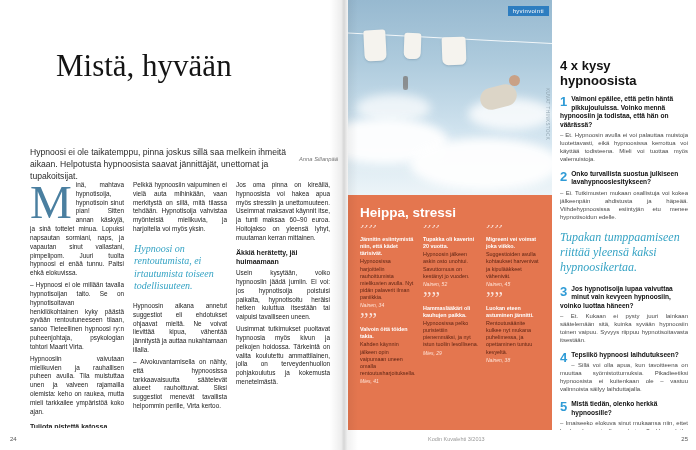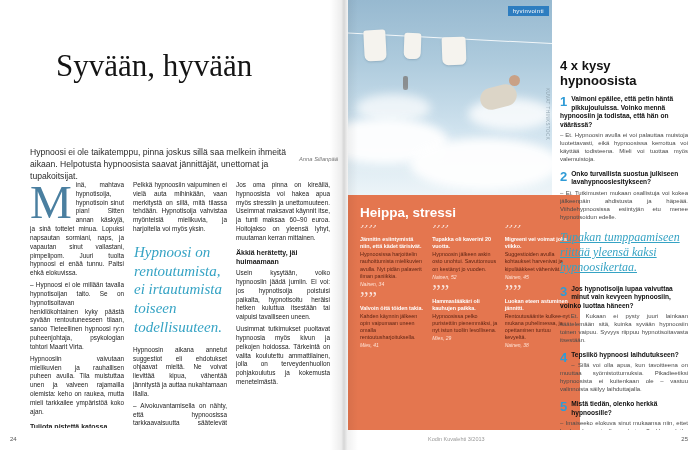--- a/index.html
+++ b/index.html
@@ -14,21 +14,21 @@
   
   .t1{position:absolute;left:56px;top:50px;font-family:"Liberation Serif",serif;font-size:31px;line-height:1;color:#141414;}
   .t2{position:absolute;left:47px;top:79px;font-family:"Liberation Serif",serif;font-size:57px;line-height:1;letter-spacing:-1px;color:#141414;}
   .lede{position:absolute;left:30px;top:147px;width:258px;font-size:8.6px;line-height:1.38;color:#2a2a2a;margin:0;}
   .byline{position:absolute;left:294px;top:156px;width:44px;font-size:5.8px;color:#777;font-style:italic;text-align:right;}
   .bodycol{position:absolute;top:181px;width:94px;height:247px;overflow:hidden;font-size:6.4px;line-height:1.38;
            text-align:justify;color:#1c1c1c;}
   .c1{left:30px;} .c2{left:133px;} .c3{left:236px;}
   .blk{margin:0 0 3px;}
   .blk.h{font-weight:bold;font-size:7px;margin:5px 0 2px;text-align:left;}
-  .blk.pull{font-family:"Liberation Serif",serif;font-style:italic;color:#35a3c4;font-size:15px;line-height:1.25;
+  .blk.pull{font-family:"Liberation Serif",serif;font-style:italic;color:#35a3c4;font-size:10px;line-height:1.25;
             margin:9px 1px 9px;text-align:left;}
   .blk.p-first::first-letter{float:left;font-family:"Liberation Serif",serif;font-size:47px;line-height:0.78;
             color:#4a7fa0;padding:3px 4px 0 0;}
   .folio{font-size:6px;color:#555;position:absolute;bottom:8px;}
   .folio-l{left:10px;}
   .folio-r{right:8px;}
   .folio-mag{position:absolute;left:84px;bottom:8px;font-size:5.5px;color:#999;}
 
   
   .photo{position:absolute;left:4px;top:0;width:204px;height:195px;overflow:hidden;
@@ -43,45 +43,45 @@
   .g1{left:16px;top:30px;width:22px;height:31px;transform:rotate(-3deg);}
   .g2{left:56px;top:33px;width:17px;height:26px;transform:rotate(2deg);}
   .g3{left:94px;top:37px;width:24px;height:28px;transform:rotate(-2deg);}
   .fig-body{position:absolute;left:132px;top:86px;width:37px;height:22px;background:#dcd5c7;border-radius:12px;transform:rotate(-14deg);}
   .fig-head{position:absolute;left:161px;top:75px;width:11px;height:11px;background:#c9a186;border-radius:50%;}
   .fig2{position:absolute;left:55px;top:76px;width:5px;height:14px;background:#8a8e90;border-radius:2px;}
   .credit{position:absolute;right:2px;top:88px;font-size:4.5px;color:#8fa3af;writing-mode:vertical-rl;letter-spacing:.5px;}
   .tag{position:absolute;top:6px;right:3px;background:#2d7dc0;color:#fff;font-size:6px;padding:2px 5px;letter-spacing:.3px;}
 
   
-  .stress{position:absolute;left:4px;top:195px;width:232px;height:235px;background:#e4764f;overflow:hidden;}
+  .stress{position:absolute;left:4px;top:195px;width:204px;height:235px;background:#e4764f;overflow:hidden;}
   .stress-title{margin:10px 0 5px 12px;color:#fff;font-size:13.5px;font-weight:bold;}
   .quotes{margin:2px 10px 0 12px;column-count:3;column-gap:7px;height:196px;overflow:hidden;}
   .quote{break-inside:avoid;margin-bottom:7px;}
   .qmark{display:block;height:9px;font-family:"Liberation Serif",serif;font-size:19px;line-height:.55;color:rgba(255,255,255,.8);}
   .q-lead{font-size:5.4px;line-height:1.32;color:#fff;font-weight:bold;margin:2px 0 1px;}
   .q-body{font-size:5.4px;line-height:1.32;color:#5e2413;}
   .q-sig{font-size:5px;color:#ffe3d6;font-style:italic;margin-top:1px;}
 
   
   .qa{position:absolute;left:216px;top:58px;width:128px;height:372px;overflow:hidden;}
   .qa-title{margin:0 0 7px;font-size:13px;font-weight:bold;color:#111;}
   .qa-item{margin:0 0 7px;}
   .qa-num{float:left;font-size:13px;font-weight:bold;color:#2f9bd6;margin:0 4px 0 0;line-height:1;}
   .qa-q{font-size:6.6px;font-weight:bold;line-height:1.3;color:#111;margin-bottom:1.5px;}
   .qa-a{font-size:6px;line-height:1.34;color:#4a4a4a;text-align:justify;}
-  .qa-pull{font-family:"Liberation Serif",serif;font-style:italic;color:#35a3c4;font-size:12px;line-height:1.25;margin:9px 0 10px;text-decoration:underline;}
+  .qa-pull{font-family:"Liberation Serif",serif;font-style:italic;color:#35a3c4;font-size:12px;line-height:1.25;margin:9px 0 10px;}
 </style>
 </head>
 <body>
 
 <div class="spread">
 
   <section class="page page-left">
-    <div class="t1">Syvään, hyvään</div>
+    <div class="t1">Mistä, hyvään</div>
     <p class="lede">Hypnoosi ei ole taikatemppu, pinna joskus sillä saa melkein ihmeitä aikaan. Helpotusta hypnoosista saavat jännittäjät, unettomat ja tupakoitsijat.</p>
     <div class="byline">Anna Sillanpää</div>
 
     <div class="bodycol c1">
 
         <div class="blk p-first">Minä, mahtava hypnotisoija, hypnotisoin sinut pian! Sitten annan käskyjä, ja sinä tottelet minua. Lopuksi napsautan sormiani, naps, ja vapautan sinut vallastani, pimpelipom. Juuri tuolta hypnoosi ei enää tunnu. Paitsi ehkä elokuvissa.</div>
 
         <div class="blk p">– Hypnoosi ei ole millään tavalla hypnotisoijan taito. Se on hypnotisoitavan henkilökohtainen kyky päästä syvään rentoutuneeseen tilaan, sanoo Tieteellinen hypnoosi ry:n puheenjohtaja, psykologian tohtori Maarit Virta.</div>
 
         <div class="blk p">Hypnoosiin vaivutaan mielikuvien ja rauhallisen puheen avulla. Tila muistuttaa unen ja valveen rajamailla olemista: keho on raukea, mutta mieli tarkkailee ympäristöä koko ajan.</div>

